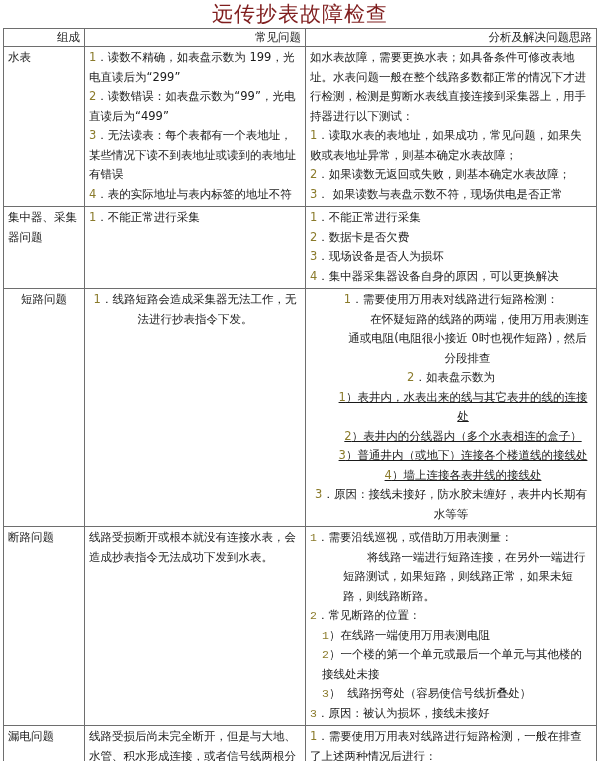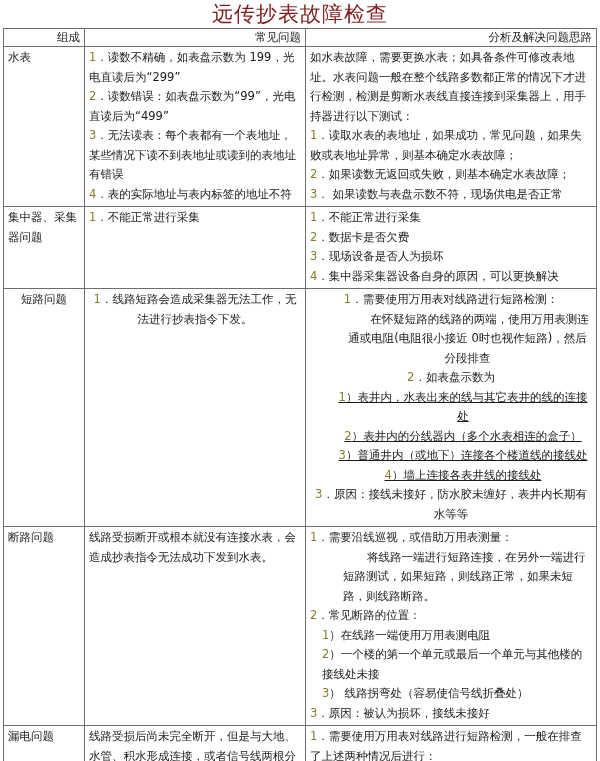--- a/index.html
+++ b/index.html
@@ -10,21 +10,21 @@
   table.grid th { font-weight: normal; text-align: right; height: 17px; line-height: 17px; padding: 0 4px; }
   col.c1 { width: 81px; } col.c2 { width: 221px; } col.c3 { width: 291px; }
   .line { display: block; }
   .num { color: #8a7a2a; }
   .ind1 { padding-left: 24px; text-decoration: underline; }
   .ind2 { padding-left: 12px; }
   .indp { text-indent: 24px; margin-left: 33px; }
   tr.r-water td { height: 136px; }
   tr.r-conc td { height: 66px; }
   tr.r-short td { height: 170px; text-align: center; }
-  tr.r-open td { height: 152px; }
+  tr.r-open td { height: 152px; font-family: Liberation Mono, monospace; }
   tr.r-leak td { height: 154px; }
 </style>
 </head>
 <body>
 
 <div class="title">远传抄表故障检查</div>
 
 <table class="grid">
   <colgroup>
       <col class="c1">

